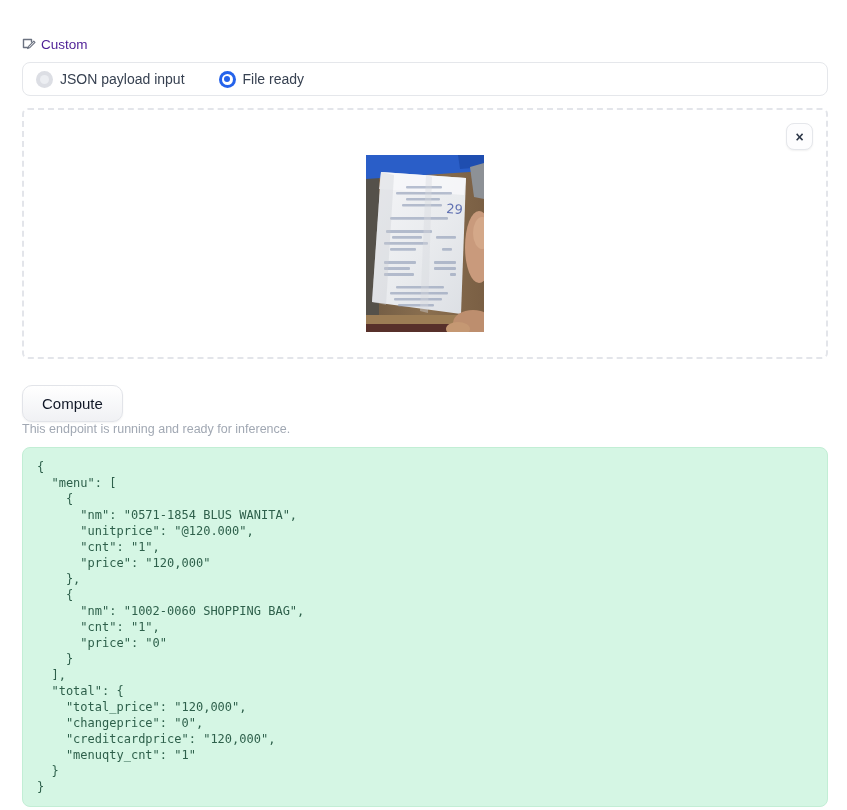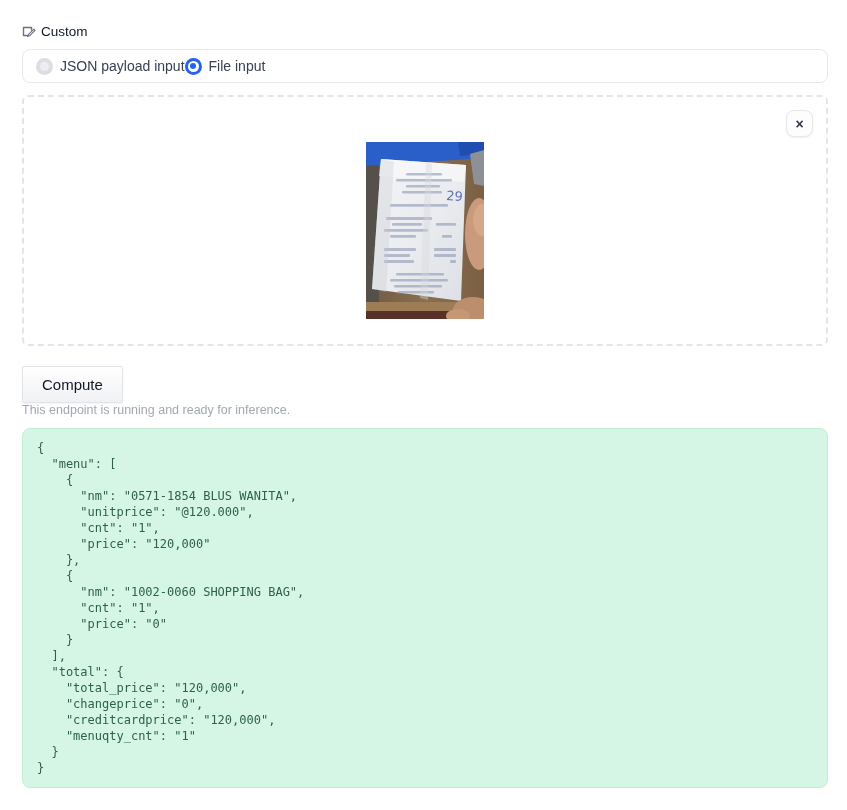--- a/index.html
+++ b/index.html
@@ -10,32 +10,32 @@
     color: #111827;
     overflow: hidden;
     position: relative;
   }
   .wrap { padding: 11px 19px 0 22px; }
 
   .page-title {
     font-size: 17px; line-height: 20px; font-weight: 700; color: #0b0f19;
   }
   .task-row {
-    margin-top: 13px; display: flex; align-items: flex-end; gap: 5px;
-    color: #0f172a; font-size: 13.5px;
+    margin-top: 26px; display: flex; align-items: flex-start; gap: 5px;
+    color: #4c1d95; font-size: 13.5px;
   }
   .task-row svg { display: block; }
 
   .mode-box {
     margin-top: 10px;
     height: 34px;
     border: 1px solid #e5e7eb;
     border-radius: 8px;
     background: #ffffff;
-    display: flex; align-items: center; 
+    display: flex; align-items: center; gap: 34px;
     padding: 0 13px;
   }
   .radio-opt { display: flex; align-items: center; gap: 7px; cursor: pointer; }
   .radio-opt .label { font-size: 14px; color: #374151; }
   .radio {
     width: 17px; height: 17px; border-radius: 50%;
     position: relative; flex: 0 0 auto;
   }
   .radio.off { background: #dcdee4; }
   .radio.off::after {
@@ -69,23 +69,23 @@
     display: flex; align-items: center; justify-content: center;
     font-size: 14px; font-weight: 700; color: #2d3748;
     cursor: pointer; line-height: 1;
   }
   .preview-img {
     position: absolute; top: 45px; left: 50%; margin-left: -59px;
     width: 118px; height: 177px; display: block;
   }
 
   .compute-btn {
-    margin-top: 20px;
+    margin-top: 26px;
     height: 37px; padding: 0 19px;
-    border: 1px solid #e2e4e9; border-radius: 2px;
+    border: 1px solid #e2e4e9; border-radius: 10px;
     background: linear-gradient(180deg, #ffffff 0%, #f0f1f4 100%);
     box-shadow: 0 1px 2px rgba(0,0,0,0.05);
     font-family: "Liberation Sans", sans-serif;
     font-size: 15px; color: #111827; font-weight: 400;
     cursor: pointer;
     text-align: right;
   }
   .status-msg {
     font-size: 12.5px; color: #a1a8b3;
   }
@@ -121,21 +121,21 @@
     <span>Custom</span>
   </div>
 
   <div class="mode-box">
     <div class="radio-opt">
       <span class="radio off"></span>
       <span class="label">JSON payload input</span>
     </div>
     <div class="radio-opt">
       <span class="radio on"></span>
-      <span class="label">File input</span>
+      <span class="label">File ready</span>
     </div>
   </div>
 
   <div class="dropzone">
     <div class="close-btn">
       <span>×</span>
     </div>
 
     <svg class="preview-img" viewBox="0 0 118 177">
       <defs>

